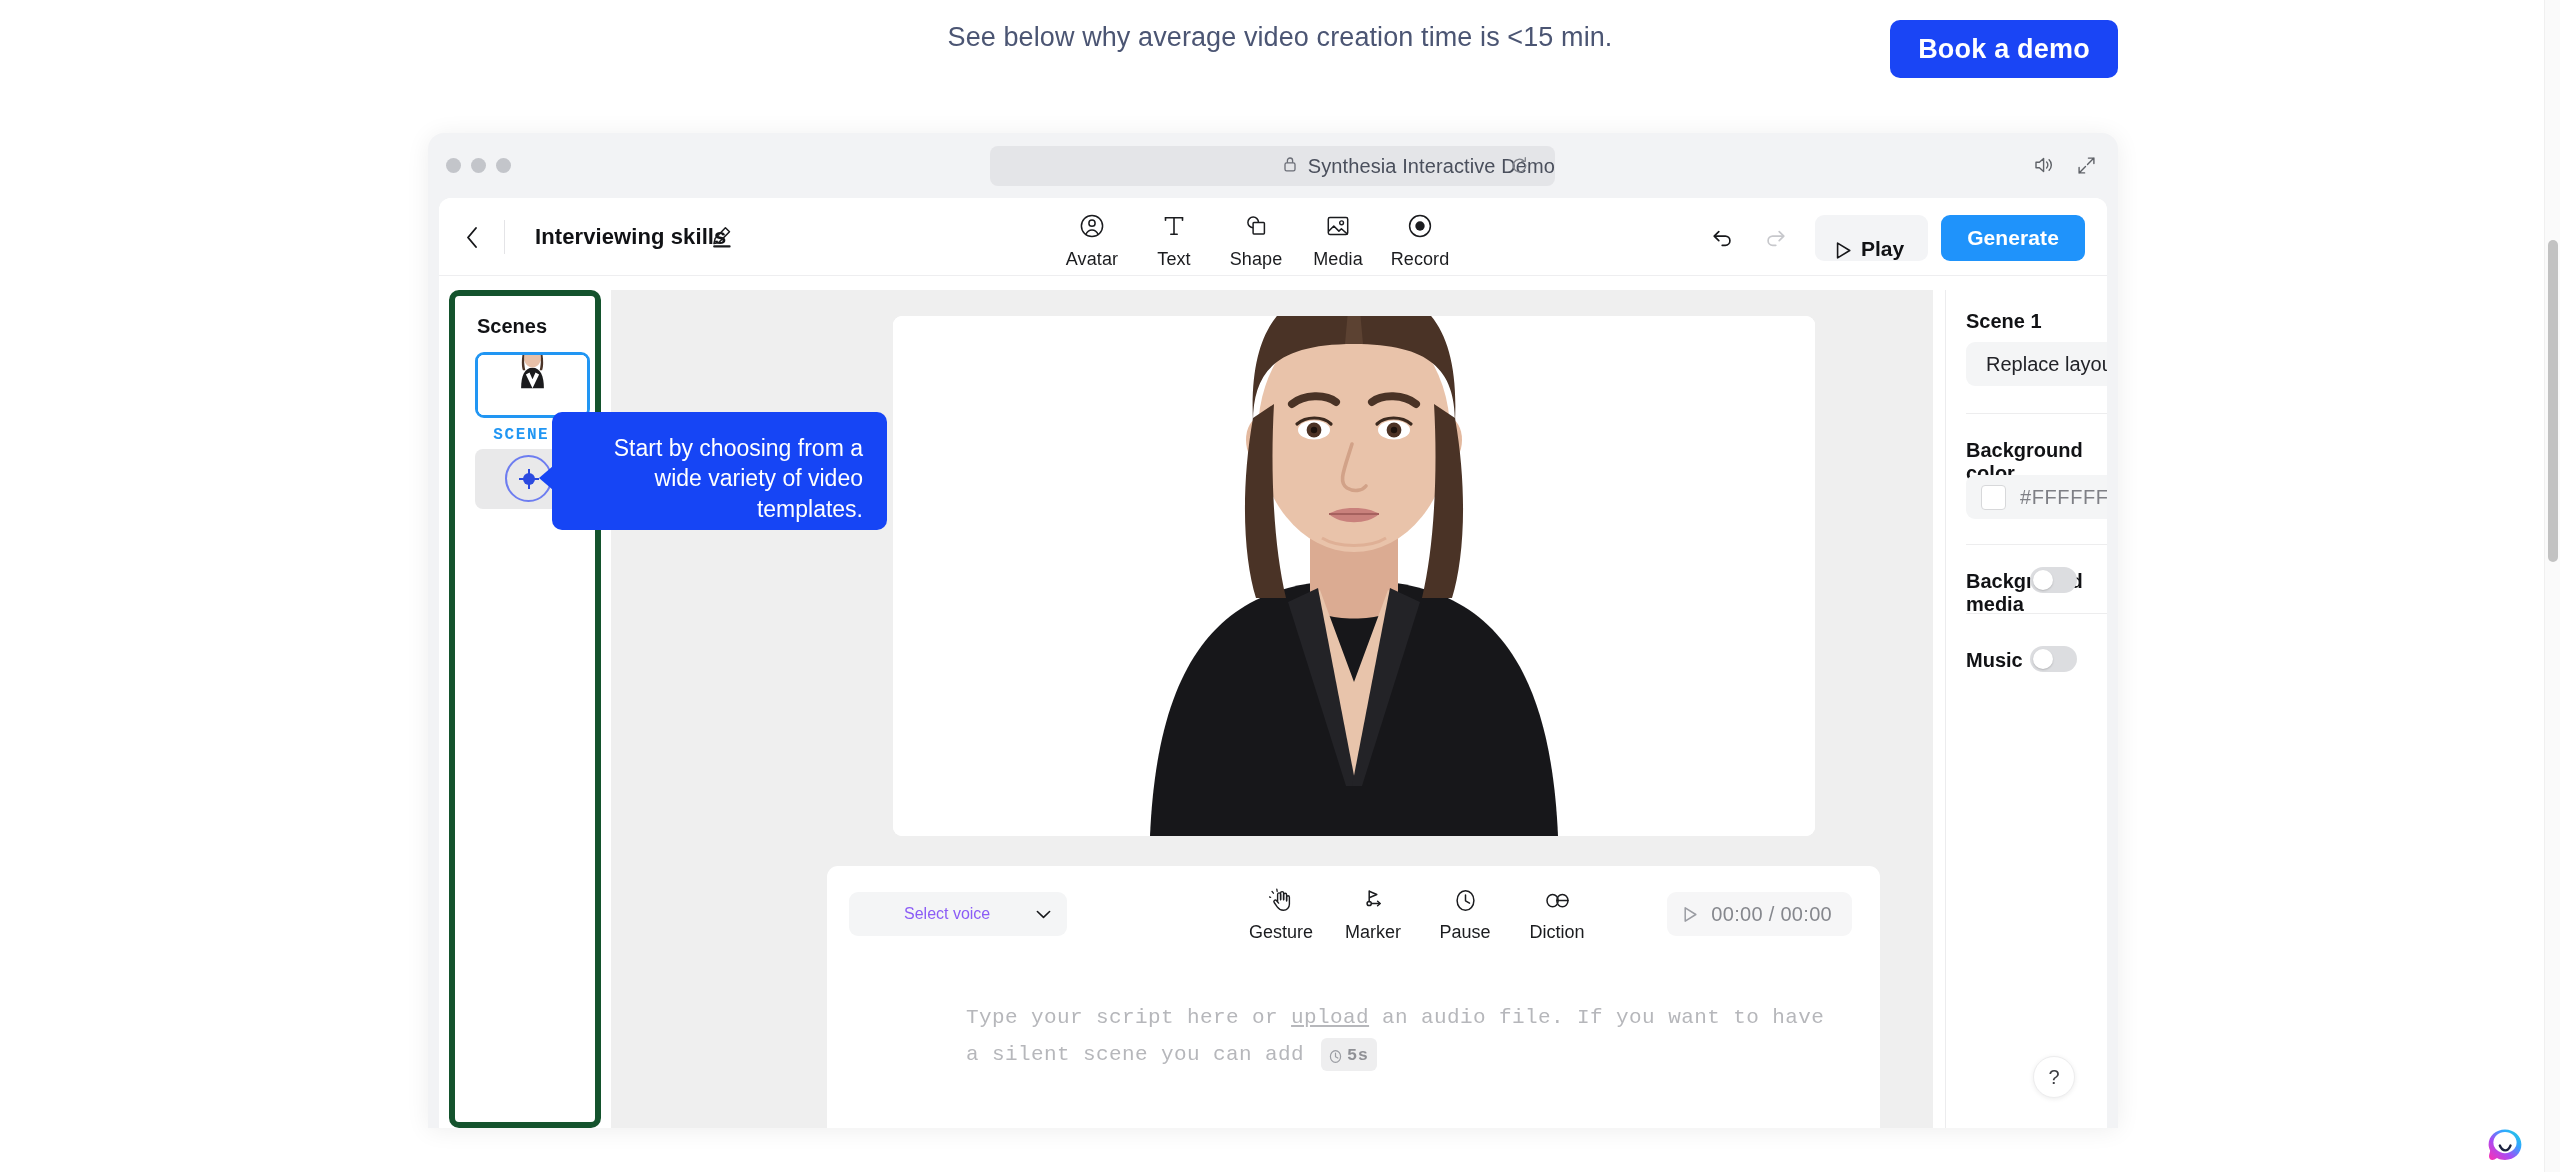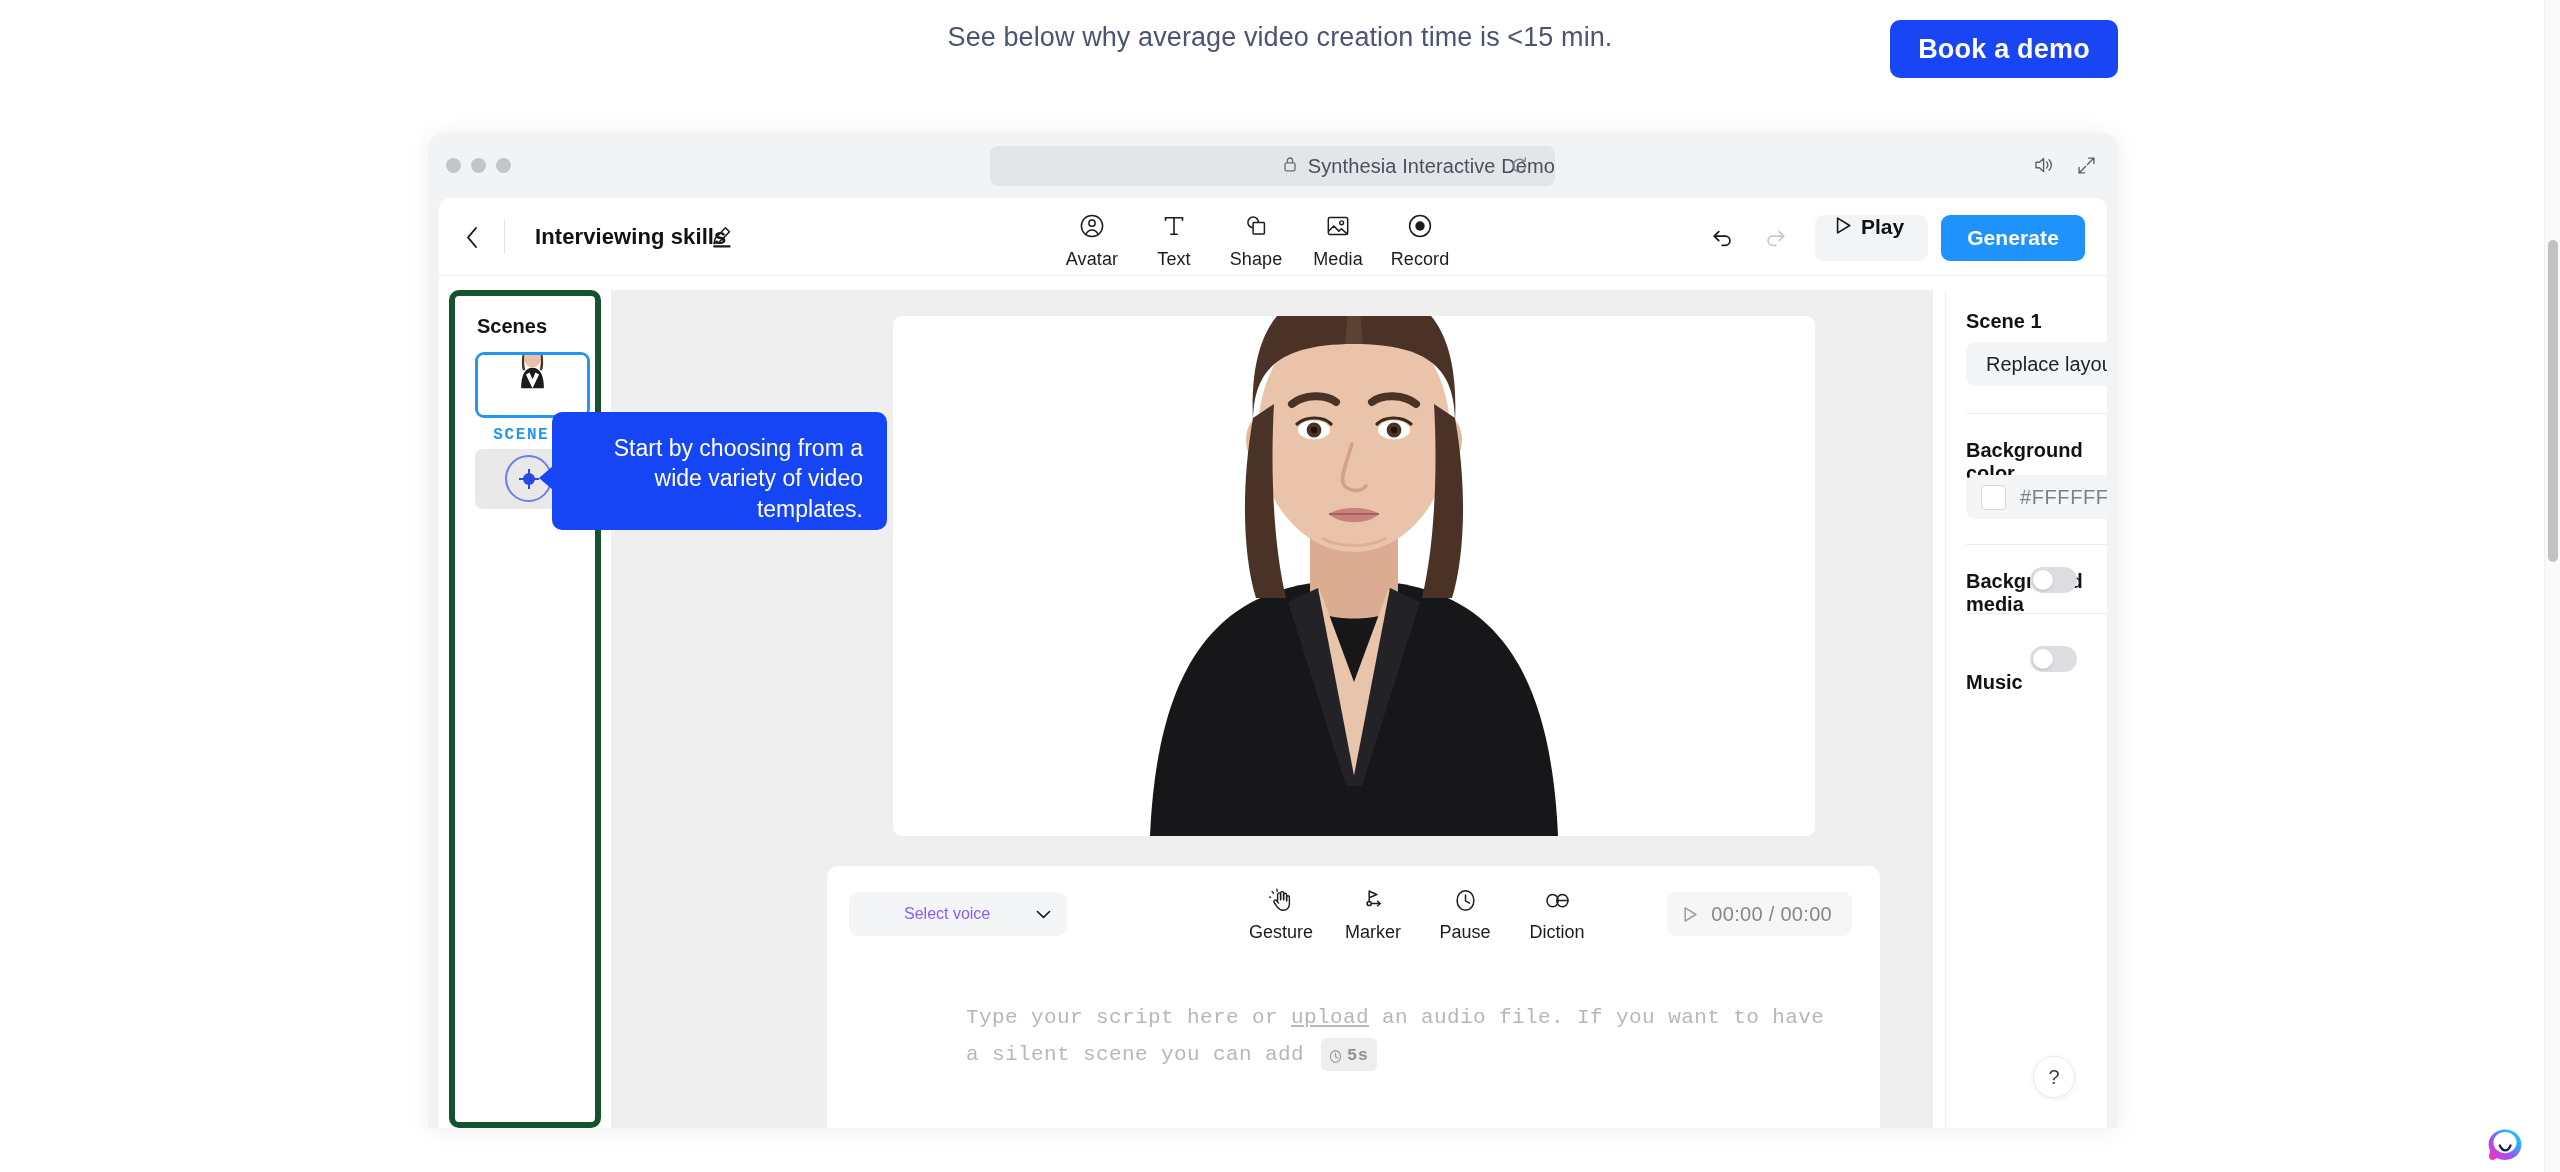--- a/index.html
+++ b/index.html
@@ -191,21 +191,21 @@
   }
   .icon-btn {
     width: 54px; height: 44px;
     display: flex;
     align-items: center;
     justify-content: center;
     cursor: pointer;
   }
   .play-btn {
     display: flex;
-    align-items: flex-start;
+    align-items: flex-end;
     gap: 8px;
     height: 46px;
     padding: 0 24px 0 18px;
     background: #f3f4f6;
     border: none;
     border-radius: 9px;
     margin-left: 12px;
     cursor: pointer;
     font-family: "Liberation Sans", sans-serif;
   }
@@ -903,21 +903,21 @@
         <span class="color-value">#FFFFFF</span>
       </div>
 
       <div class="prop-divider" style="top:254px;"></div>
 
       <div class="prop-label" style="top:280px;">Background media</div>
       <div class="toggle" style="top:277px;"></div>
 
       <div class="prop-divider" style="top:323px;"></div>
 
-      <div class="prop-label" style="top:381px;">Music</div>
+      <div class="prop-label" style="top:359px;">Music</div>
       <div class="toggle" style="top:356px;"></div>
 
       <div class="help-btn">?</div>
     </div>
 
   </div>
 </div>
 
 <div class="chat-widget">
   <svg width="40" height="40" viewBox="0 0 40 40">

